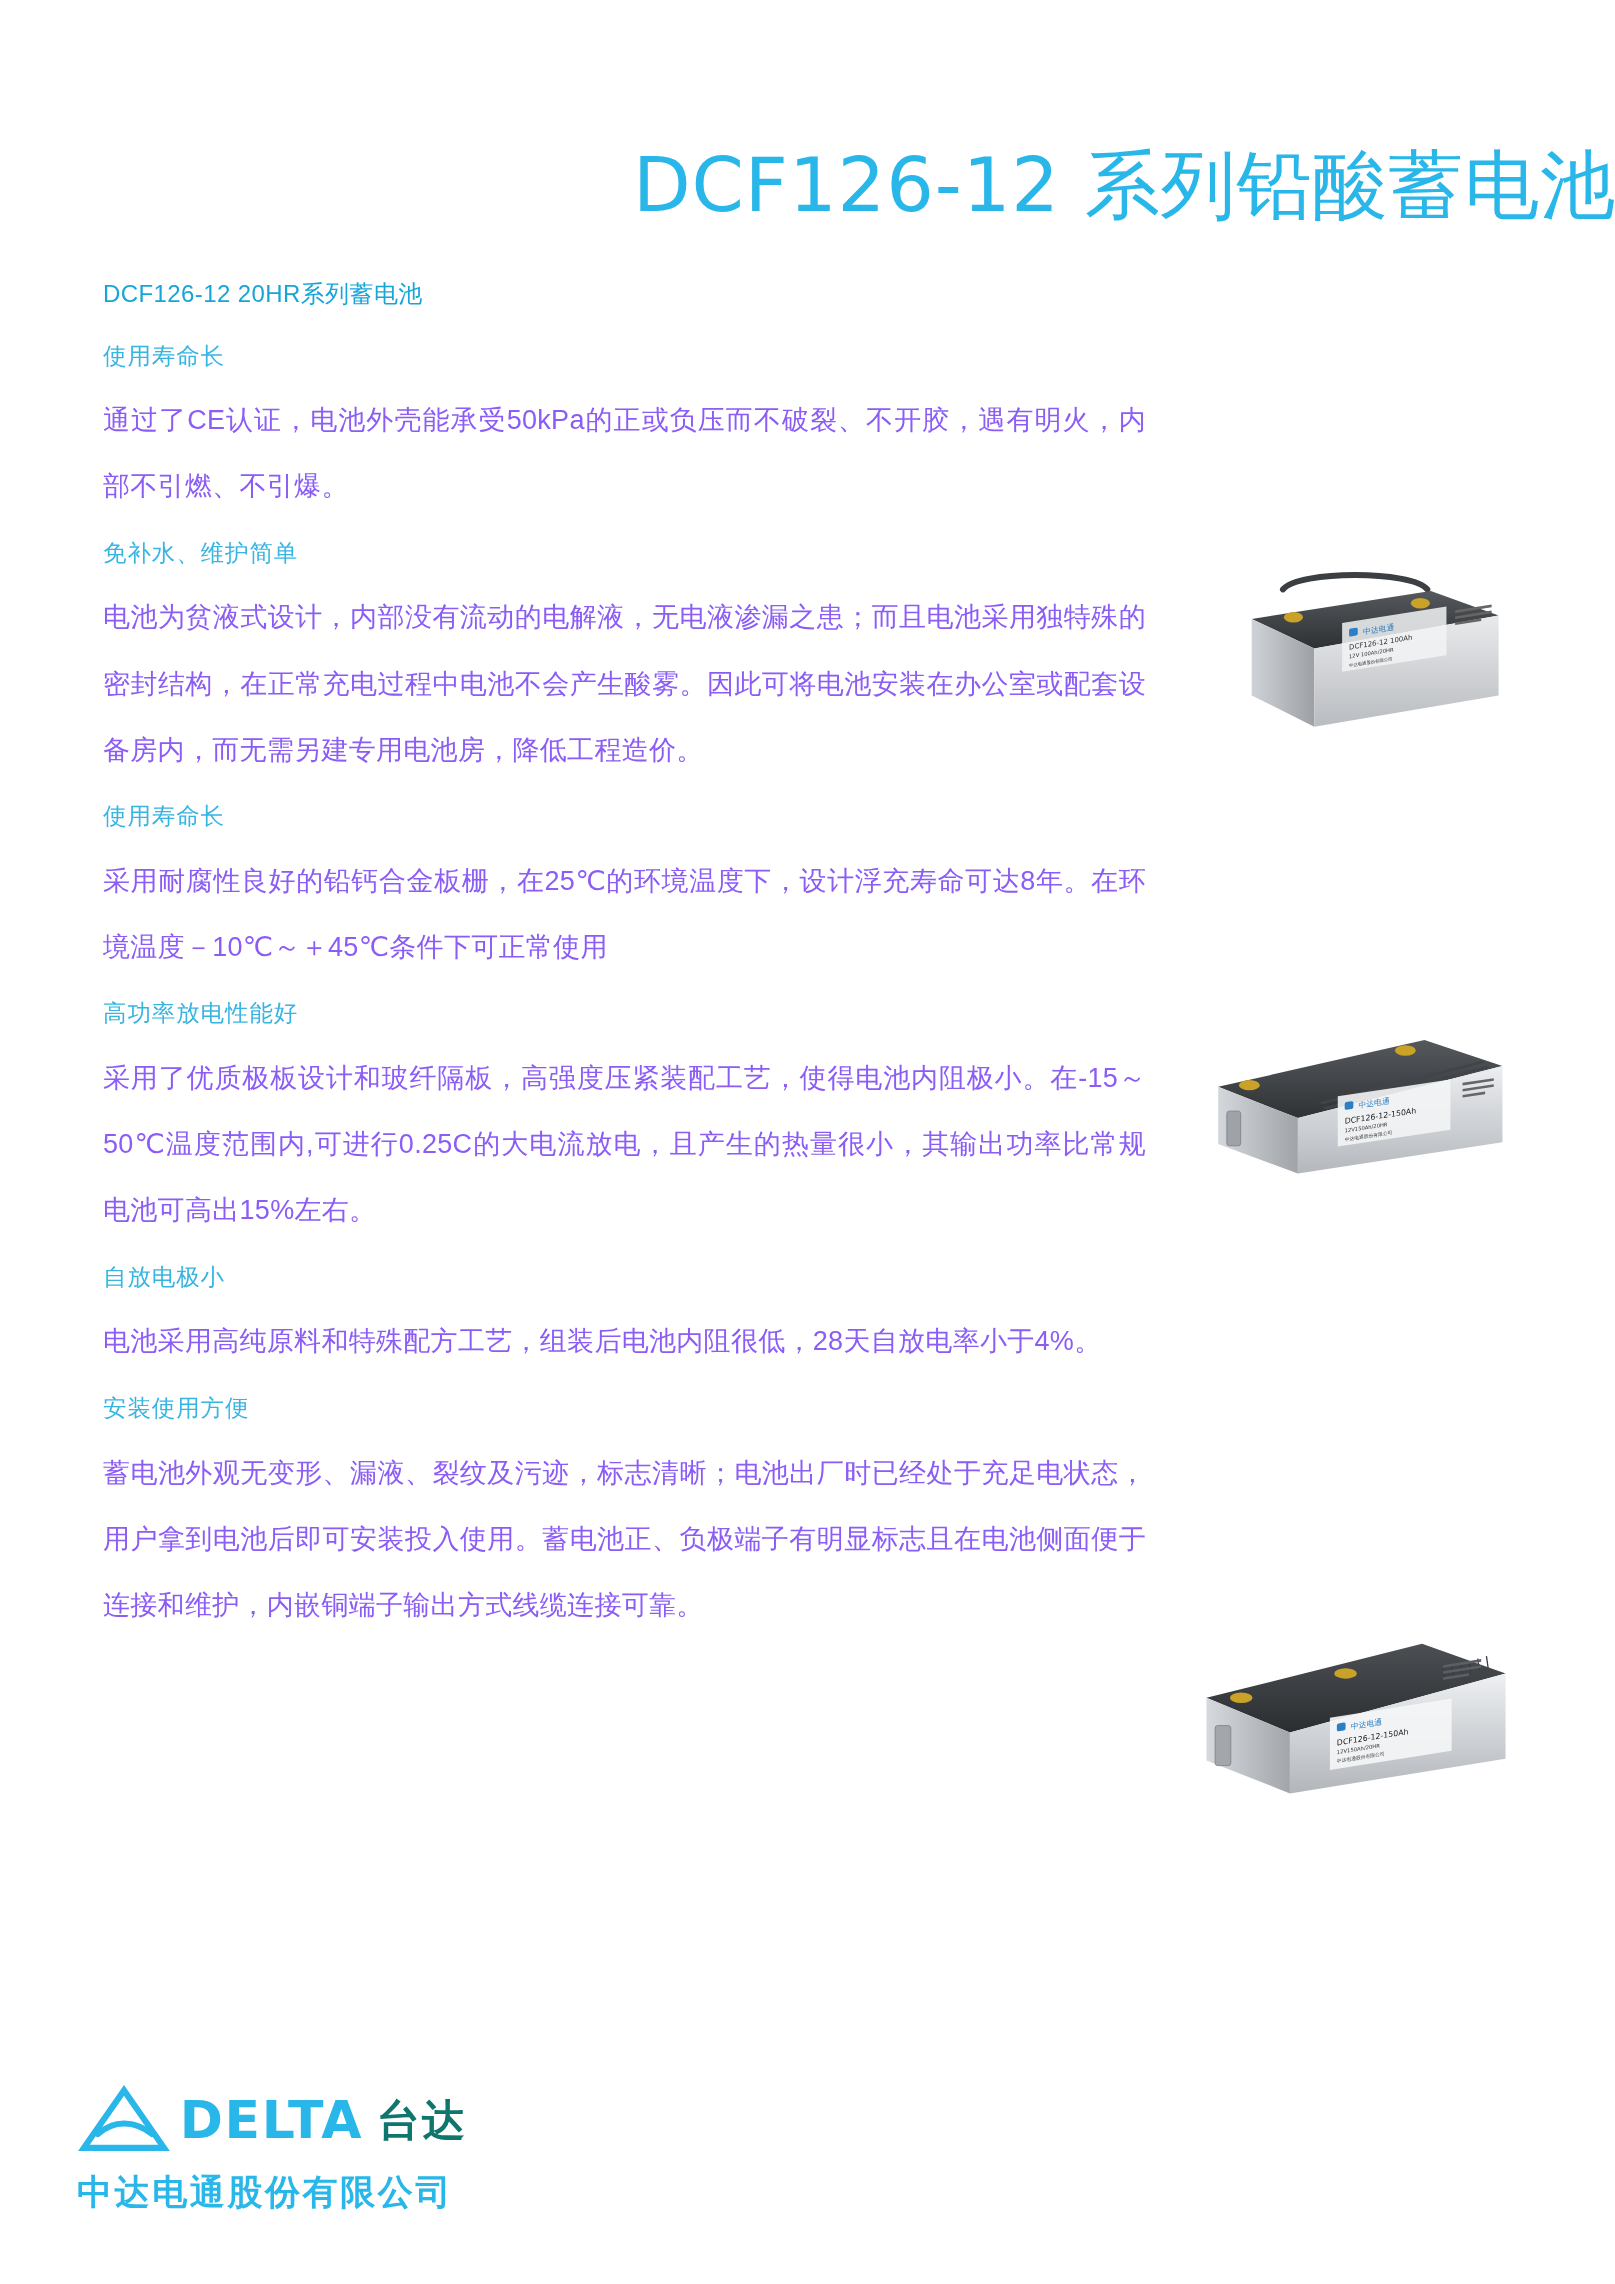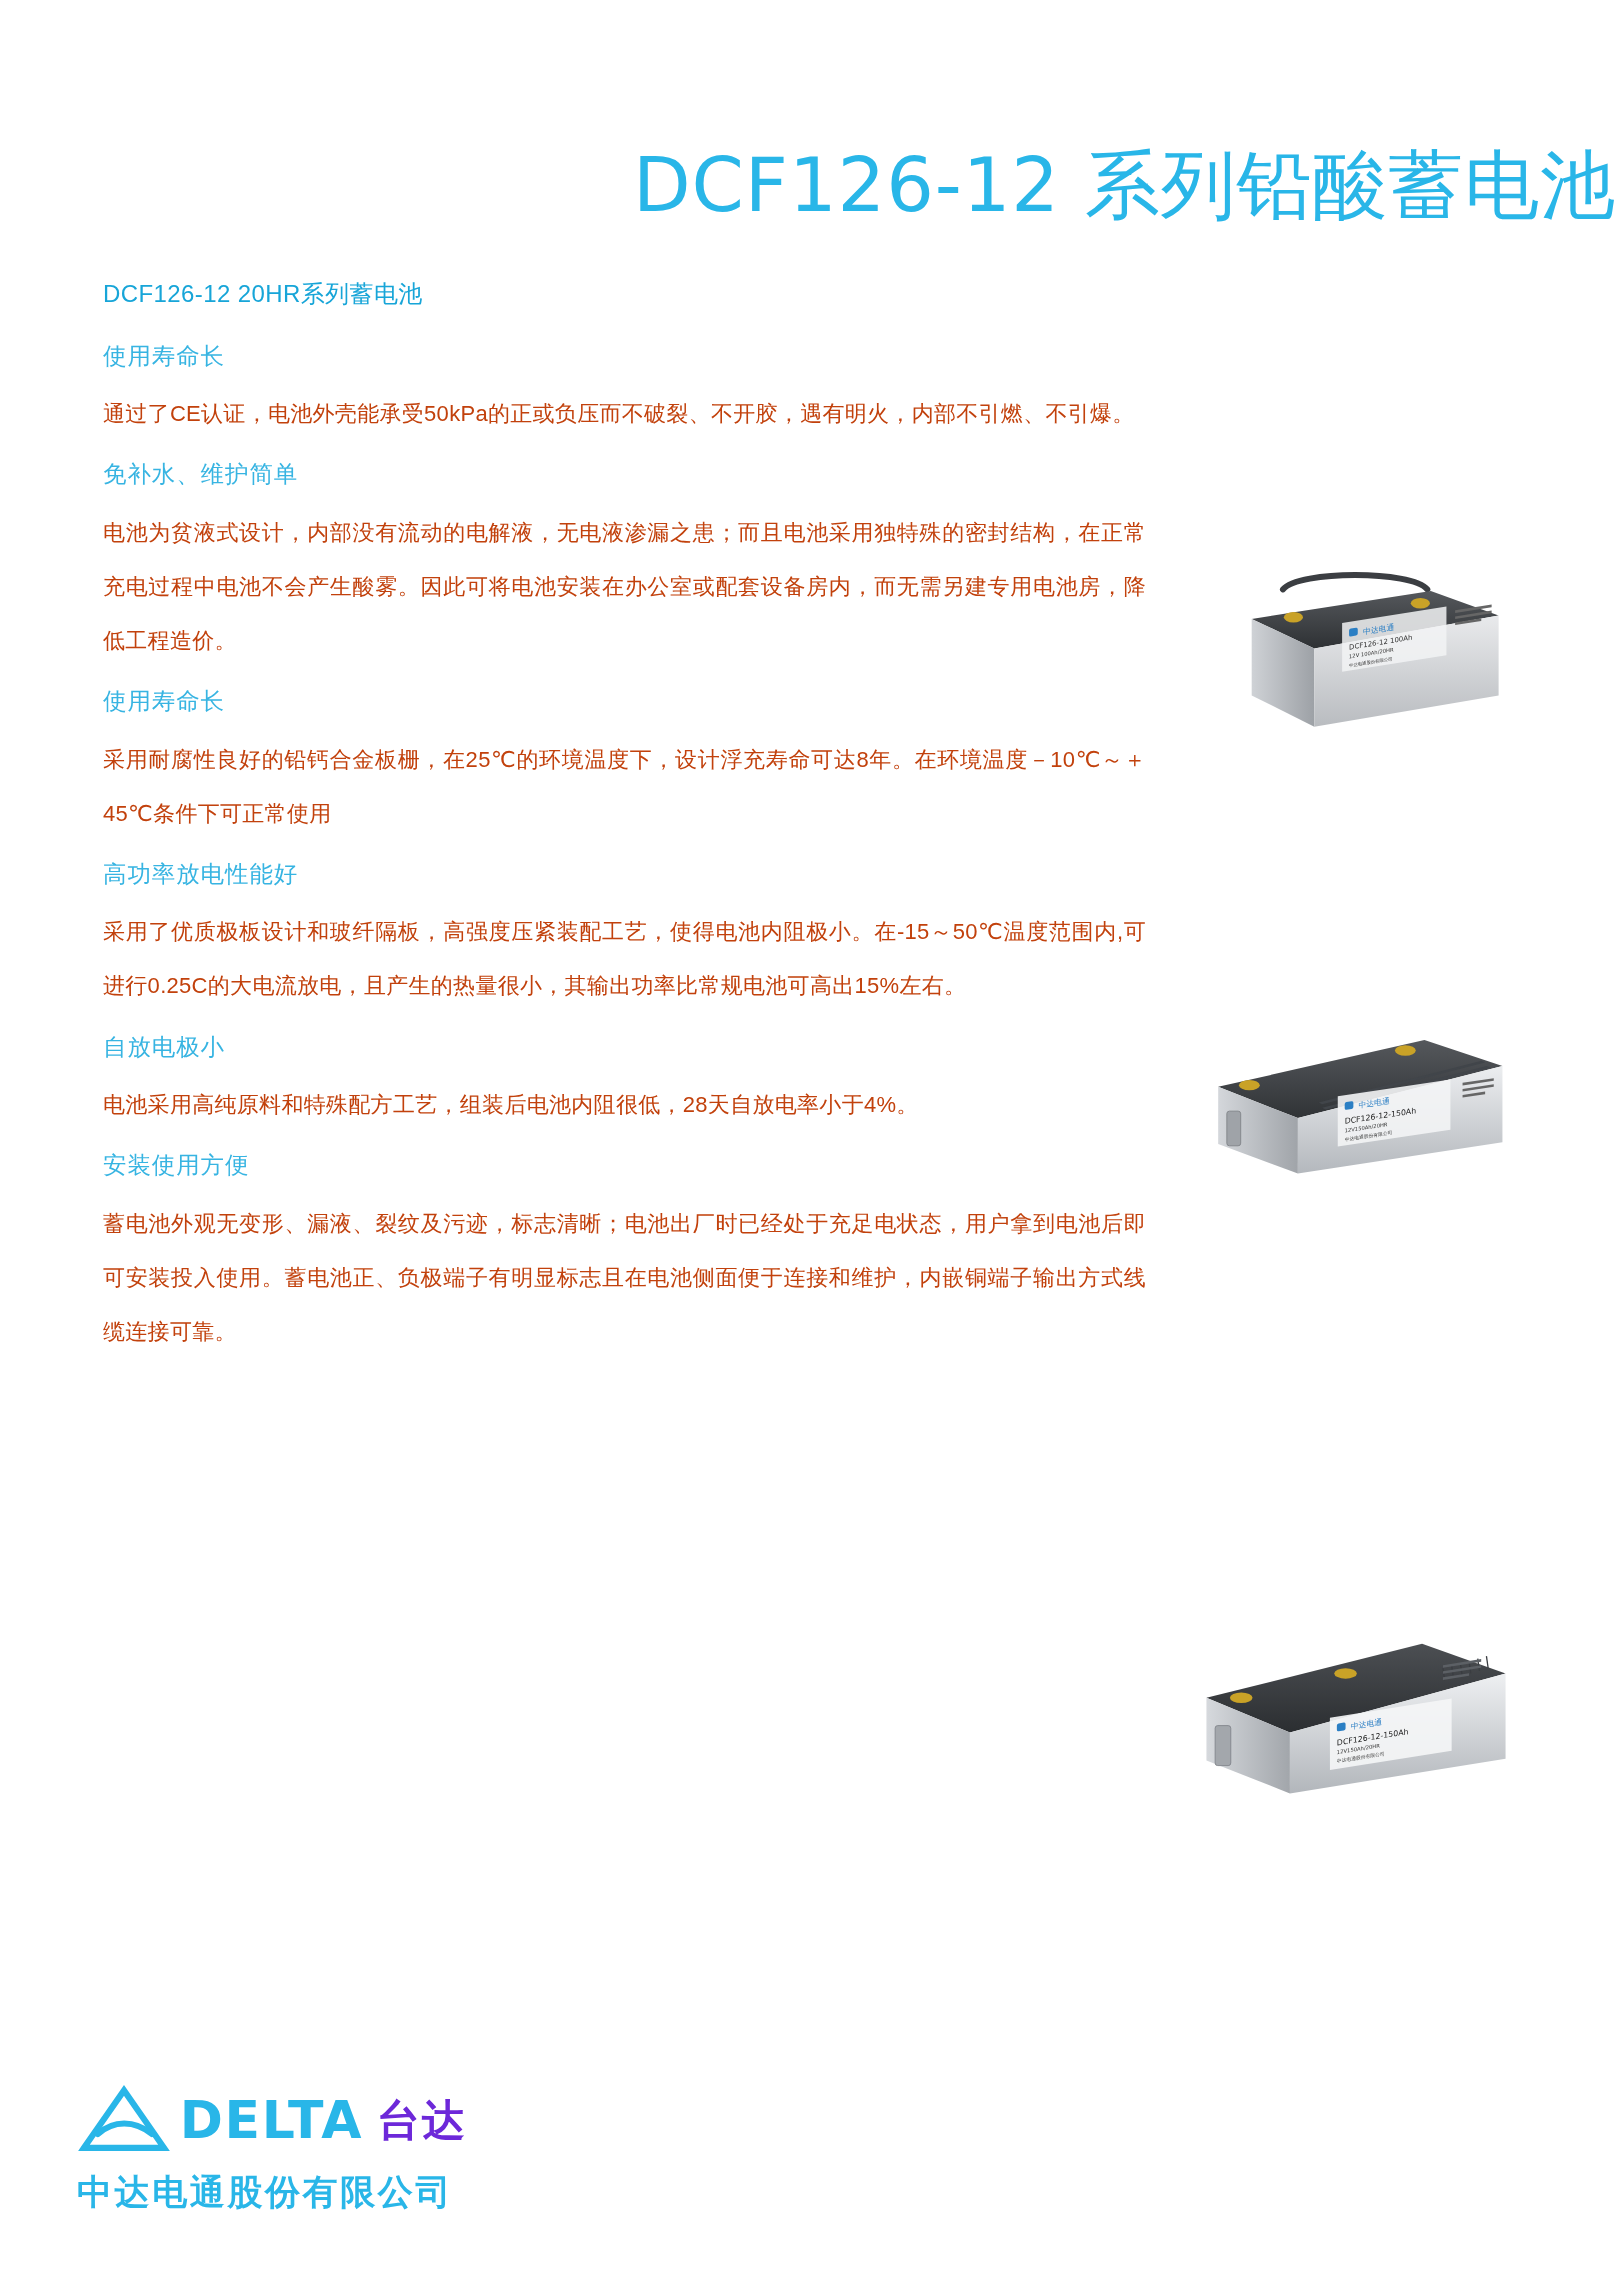--- a/index.html
+++ b/index.html
@@ -59,23 +59,23 @@
 
   .section-heading {
     font-size: 23.5px;
     color: #37b4e2;
     margin: 17.4px 0 15.6px 0;
     font-weight: 400;
     letter-spacing: 0.9px;
   }
 
   .section-body {
-    font-size: 22px;
+    font-size: 27px;
     line-height: 2.45;
-    color: #c2410c;
+    color: #8b5cf6;
     margin: 0 0 8.7px 0;
     text-align: justify;
     letter-spacing: 0.3px;
   }
 
   
   .battery-img {
     position: absolute;
   }
 
@@ -103,21 +103,21 @@
     font-size: 52px;
     font-weight: bold;
     color: #29b6e8;
     letter-spacing: 1.7px;
     font-family: "DejaVu Sans", "Liberation Sans", sans-serif;
     line-height: 1;
   }
   .logo-cn {
     font-size: 43px;
     font-weight: bold;
-    color: #6d28d9;
+    color: #0f766e;
     letter-spacing: 1.7px;
     line-height: 1;
     margin-left: 5.2px;
   }
   .company-name {
     margin-top: 14px;
     font-size: 35px;
     font-weight: bold;
     color: #29b6e8;
     letter-spacing: 2.6px;

